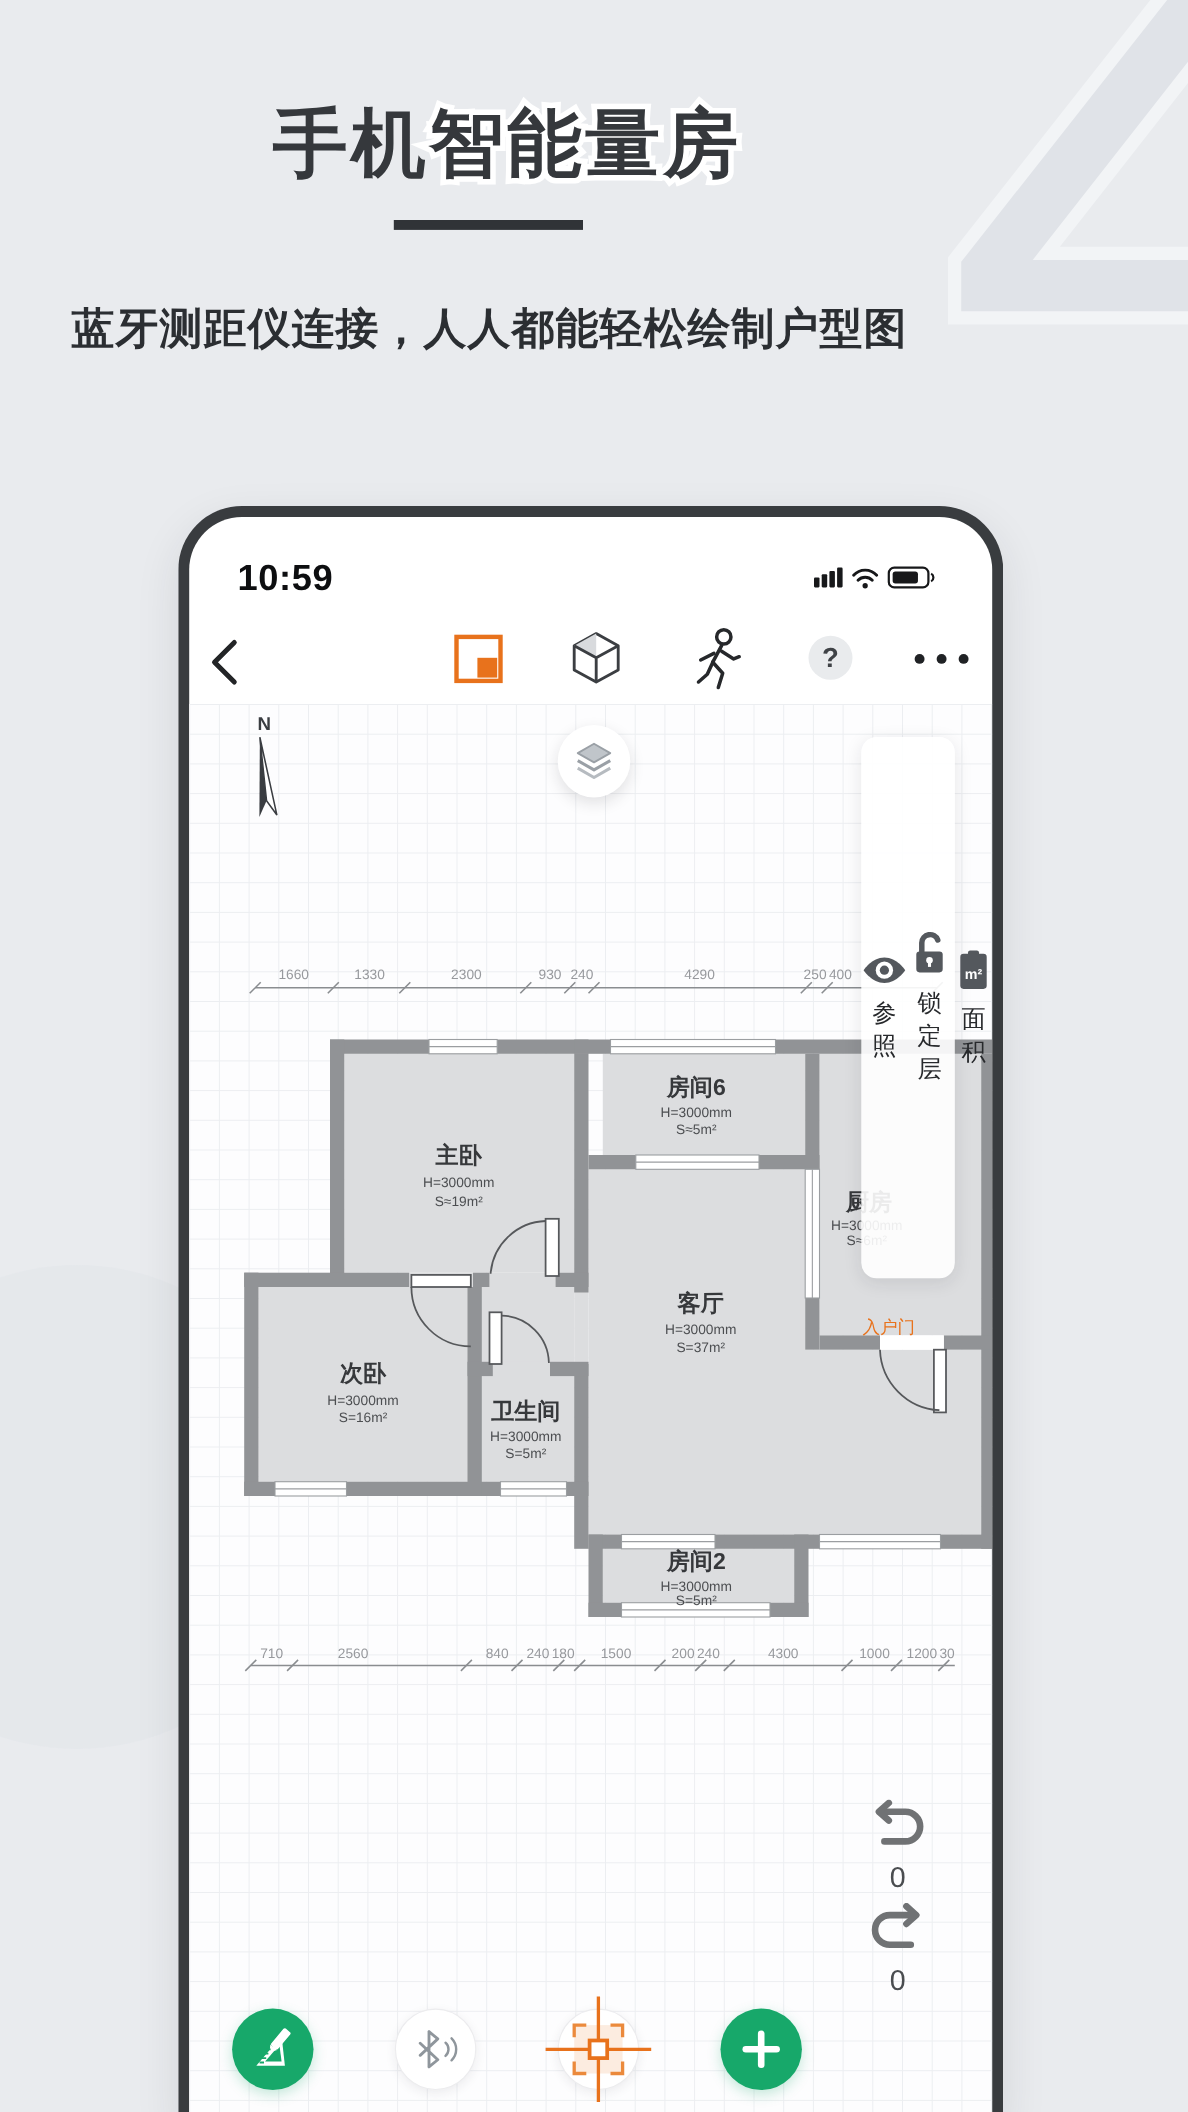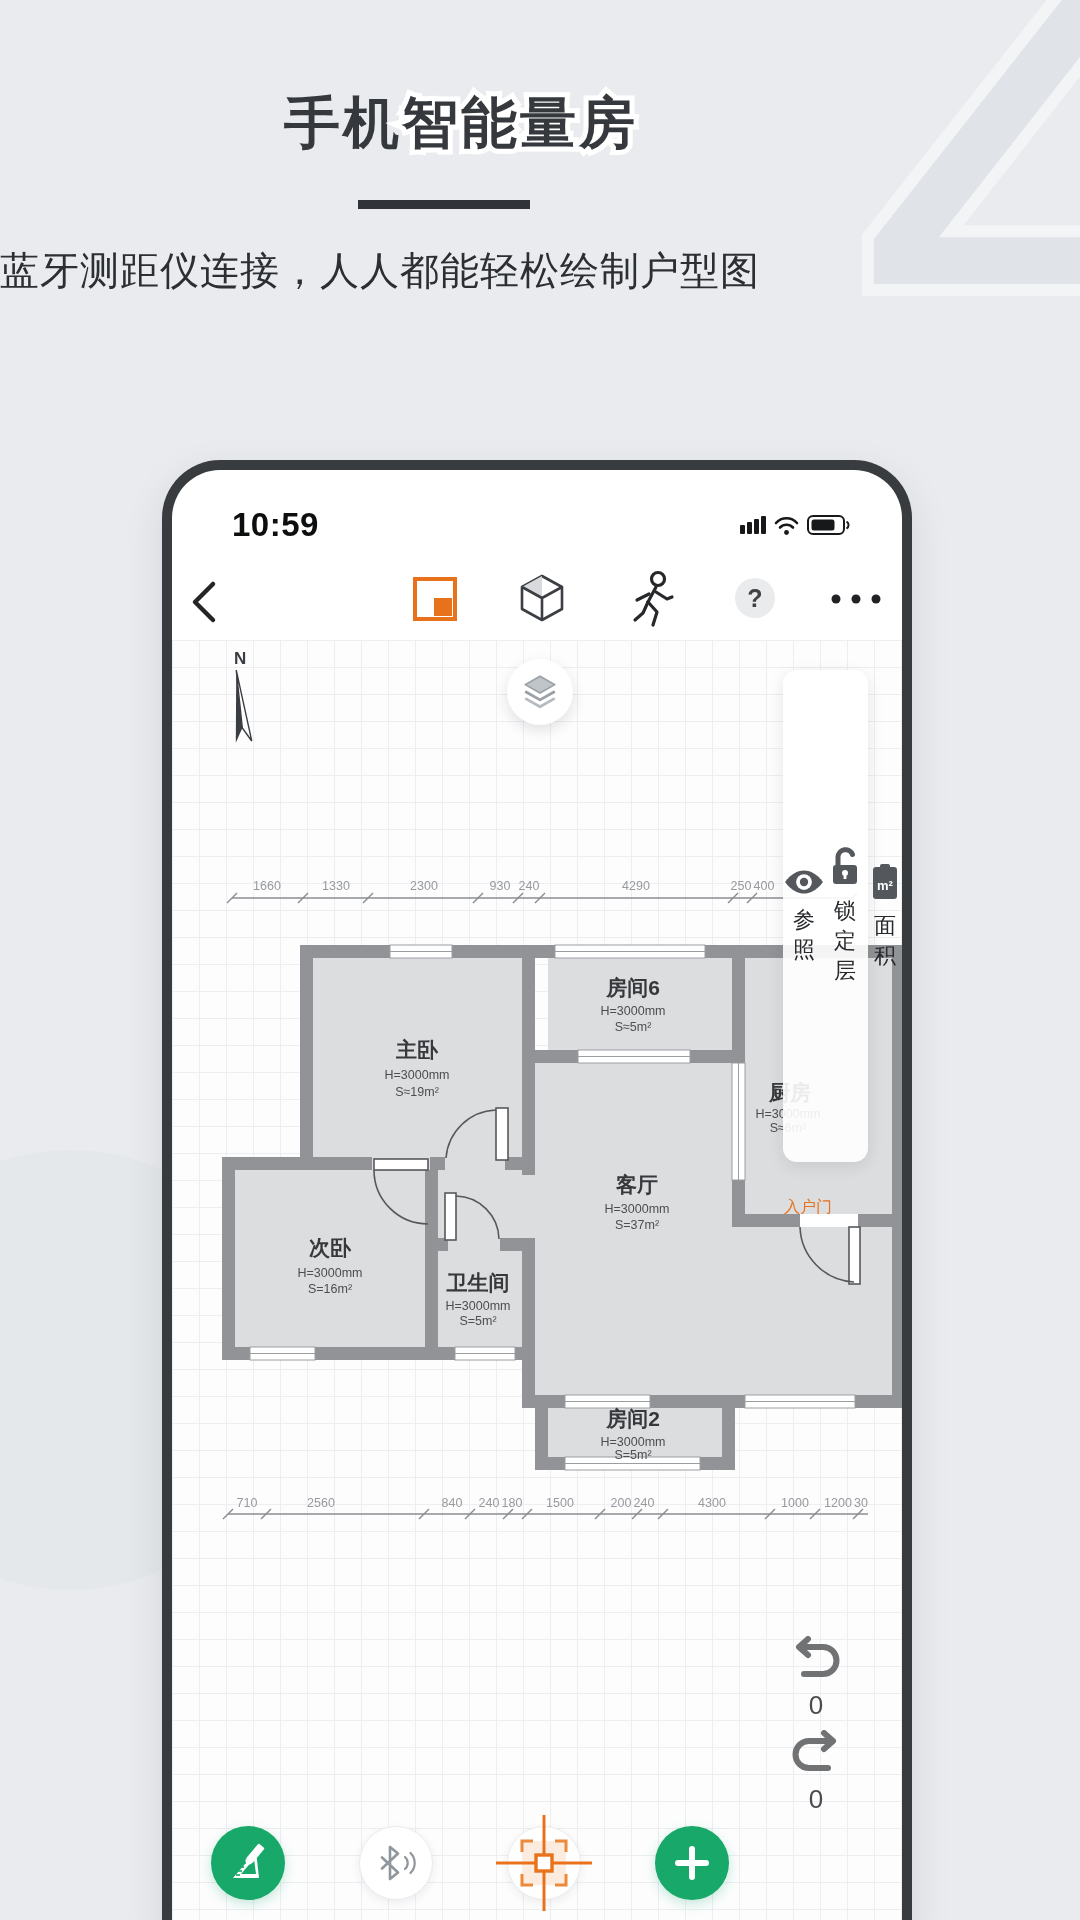--- a/index.html
+++ b/index.html
@@ -19,38 +19,38 @@
     z-index:0; user-select:none;
   }
   .bg-circle {
     position:absolute; left:-150px; top:1150px;
     width:440px; height:440px; border-radius:50%;
     background:#e2e5e9; opacity:.55; z-index:0;
   }
 
   
   .hero { position:absolute; left:0; top:86px; width:890px; text-align:center; z-index:2; }
-  .hero h1 { font-size:56px; font-weight:900; letter-spacing:3px; color:#35383c; white-space:nowrap;padding-left:32px; }
+  .hero h1 { font-size:68px; font-weight:900; letter-spacing:3px; color:#35383c; white-space:nowrap;padding-left:32px; }
   .hero h1 .outline {
     color:#35383c;
     -webkit-text-stroke:10px #ffffff;
     paint-order:stroke fill;
   }
   .hero-underline { position:absolute; left:358px; top:200px; width:172px; height:9px; background:#303337; z-index:2; }
-  .hero-sub { position:absolute; left:0; top:244px; width:890px; text-align:left; font-size:39px; font-weight:400; letter-spacing:1px; color:#2b2e32; z-index:2; white-space:nowrap; }
+  .hero-sub { position:absolute; left:0; top:272px; width:890px; text-align:center; font-size:39px; font-weight:700; letter-spacing:1px; color:#2b2e32; z-index:2; white-space:nowrap; }
 
   
   .phone {
     position:absolute; left:162px; top:460px; width:750px; height:1470px;
     border:10px solid #393c3f; border-bottom:none;
     border-radius:58px 58px 0 0;
     background:#ffffff; overflow:hidden; z-index:3;
     box-shadow:0 14px 40px rgba(40,44,50,.10);
   }
-  .statusbar-time { position:absolute; left:60px; top:36px; font-size:33px; font-weight:bold; color:#0d0e10; letter-spacing:.5px; }
+  .statusbar-time { position:absolute; left:44px; top:36px; font-size:33px; font-weight:bold; color:#0d0e10; letter-spacing:.5px; }
   .toolbar-btn { position:absolute; }
 
   .help-btn {
     position:absolute; left:563px; top:108px; width:40px; height:40px; border-radius:50%;
     background:#e9ebed; display:flex; align-items:center; justify-content:center;
     font-size:25px; font-weight:bold; color:#3f4246;
   }
 
   
   .canvas {

